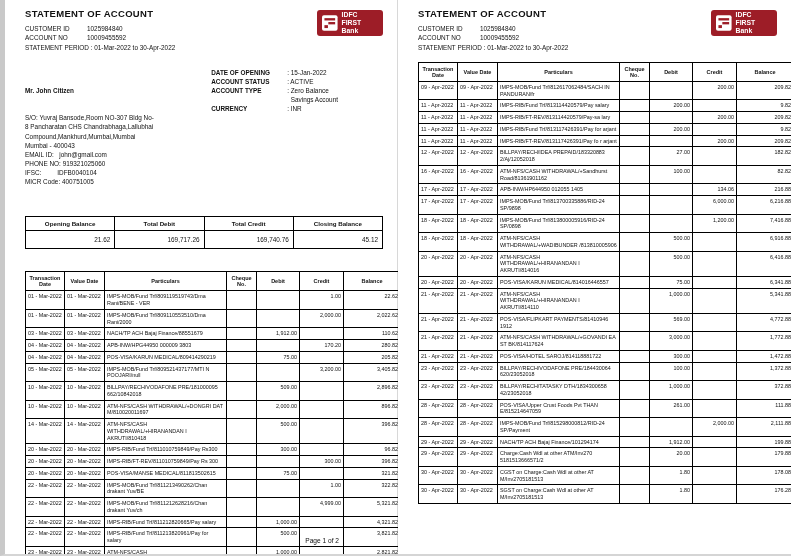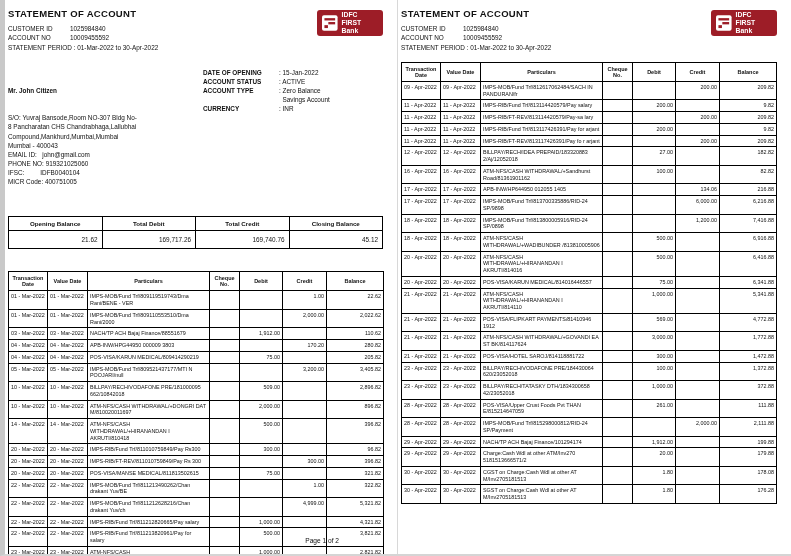--- a/index.html
+++ b/index.html
@@ -1,18 +1,18 @@
 <!DOCTYPE html>
 <html style="--brand: #9d1d27; --wm-blue: #1c3e90; --wm-red: #e23b3b;"><head>
 <meta charset="utf-8">
 <style>
   * { margin:0; padding:0; box-sizing:border-box; }
   html,body { width:791px; height:556px; background:#ffffff; font-family:"Liberation Sans", sans-serif; color:#111; }
   .canvas { width:791px; height:556px; display:flex; background:#fff; border-left:5px solid #c9c9c9; border-bottom:2px solid #d5d5d5; overflow:hidden; }
-  .page { width:50%; height:556px; background:#fff; padding:8px 14px 0 3px; position:relative; }
+  .page { width:50%; height:556px; background:#fff; padding:8px 14px 0 20px; position:relative; }
   .page1 { border-right:1px solid #d8d8d8; }
 
   
   .page-head { display:flex; justify-content:space-between; align-items:flex-start; }
   .title { font-size:9.5px; font-weight:bold; letter-spacing:.3px; margin-bottom:5px; }
   .meta { font-size:6.4px; line-height:1.45; }
   .meta-row { display:flex; }
   .meta-label { width:62px; font-weight:normal; }
   .logo { background:var(--brand,#9d1d27); border-radius:3px; width:66px; height:26px; display:flex; align-items:center; gap:4px; padding:4px 5px; margin-top:2px; }
   .logo-text { color:#fff; font-size:6.8px; font-weight:bold; line-height:1.15; }

